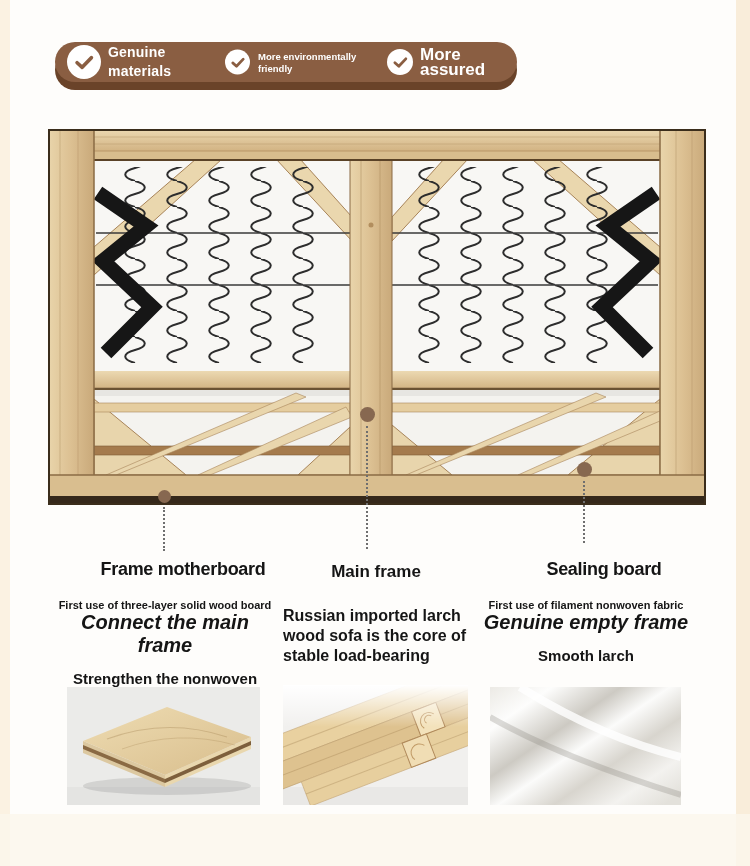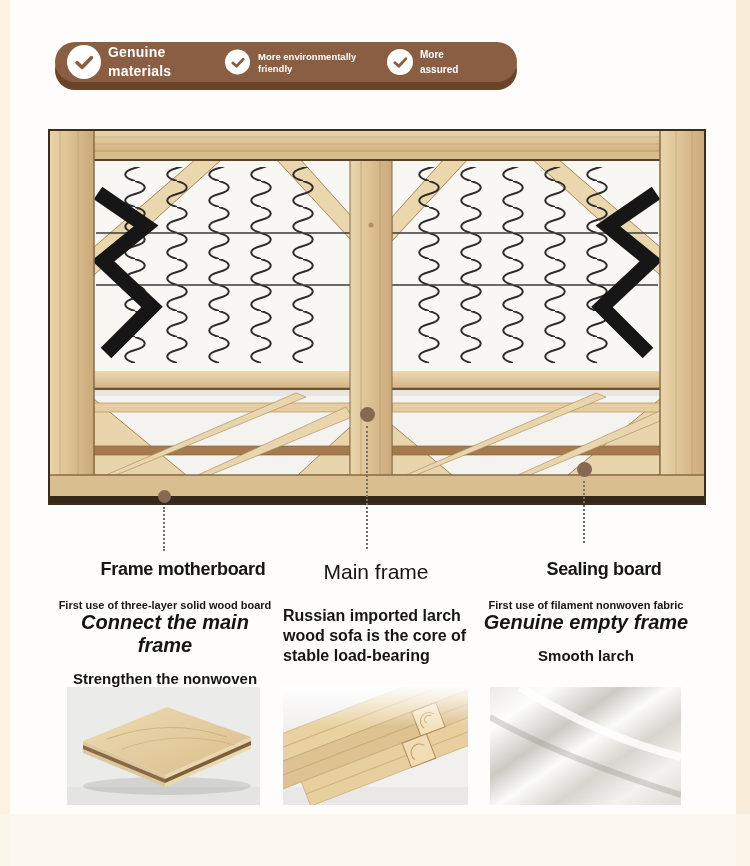--- a/index.html
+++ b/index.html
@@ -24,21 +24,21 @@
   .badge.b2{left:170px;gap:8px;}
   .badge.b3{left:332px;}
   .check{background:#ffffff;border-radius:50%;display:flex;align-items:center;justify-content:center;flex:0 0 auto;}
   .b1 .check{width:34px;height:34px;}
   .b2 .check{width:25px;height:25px;}
   .b3 .check{width:26px;height:26px;}
   .check svg{width:72%;height:72%;}
   .badge .lbl{color:var(--banner_text,#ffffff);font-weight:bold;}
   .b1 .lbl{font-size:14px;line-height:19px;width:88px;letter-spacing:.2px;}
   .b2 .lbl{font-size:9.5px;line-height:11.5px;width:118px;}
-  .b3 .lbl{font-size:10px;line-height:15px;width:62px;}
+  .b3 .lbl{font-size:17px;line-height:15px;width:62px;}
 
   
   .photo{position:absolute;left:48px;top:129px;width:658px;height:376px;}
   .photo svg{display:block;width:100%;height:100%;}
 
   
   .dot{position:absolute;border-radius:50%;background:var(--marker_dot,#876850);z-index:6;}
   .dot.d1{left:158px;top:490px;width:13px;height:13px;}
   .dot.d2{left:360px;top:407px;width:15px;height:15px;}
   .dot.d3{left:577px;top:462px;width:15px;height:15px;}
@@ -46,21 +46,21 @@
   .leader.l1{left:163px;top:507px;height:44px;}
   .leader.l2{left:366px;top:426px;height:123px;}
   .leader.l3{left:583px;top:481px;height:62px;}
 
   
   .col{position:absolute;top:556px;text-align:center;}
   .col.c1{left:55px;width:220px;}
   .col.c2{left:283px;width:186px;}
   .col.c3{left:483px;width:206px;}
   .h-lg{font-size:18px;font-weight:bold;letter-spacing:-.3px;line-height:26px;margin-left:36px;}
-  .h-md{font-size:21px;font-weight:normal;line-height:26px;padding-top:3px;}
+  .h-md{font-size:17px;font-weight:bold;line-height:26px;padding-top:3px;}
   .sub{font-size:11px;font-weight:bold;margin-top:17px;}
   .pt1{font-size:20px;font-weight:bold;font-style:italic;}
   .pt2{font-size:15px;font-weight:bold;margin-top:13px;}
   .para{font-size:16px;font-weight:bold;line-height:20px;margin-top:21px;text-align:left;}
 
   
   .thumb{position:absolute;overflow:hidden;}
   .thumb svg{display:block;width:100%;height:100%;}
   .t1{left:67px;top:687px;width:193px;height:118px;}
   .t2{left:283px;top:685px;width:185px;height:120px;}

